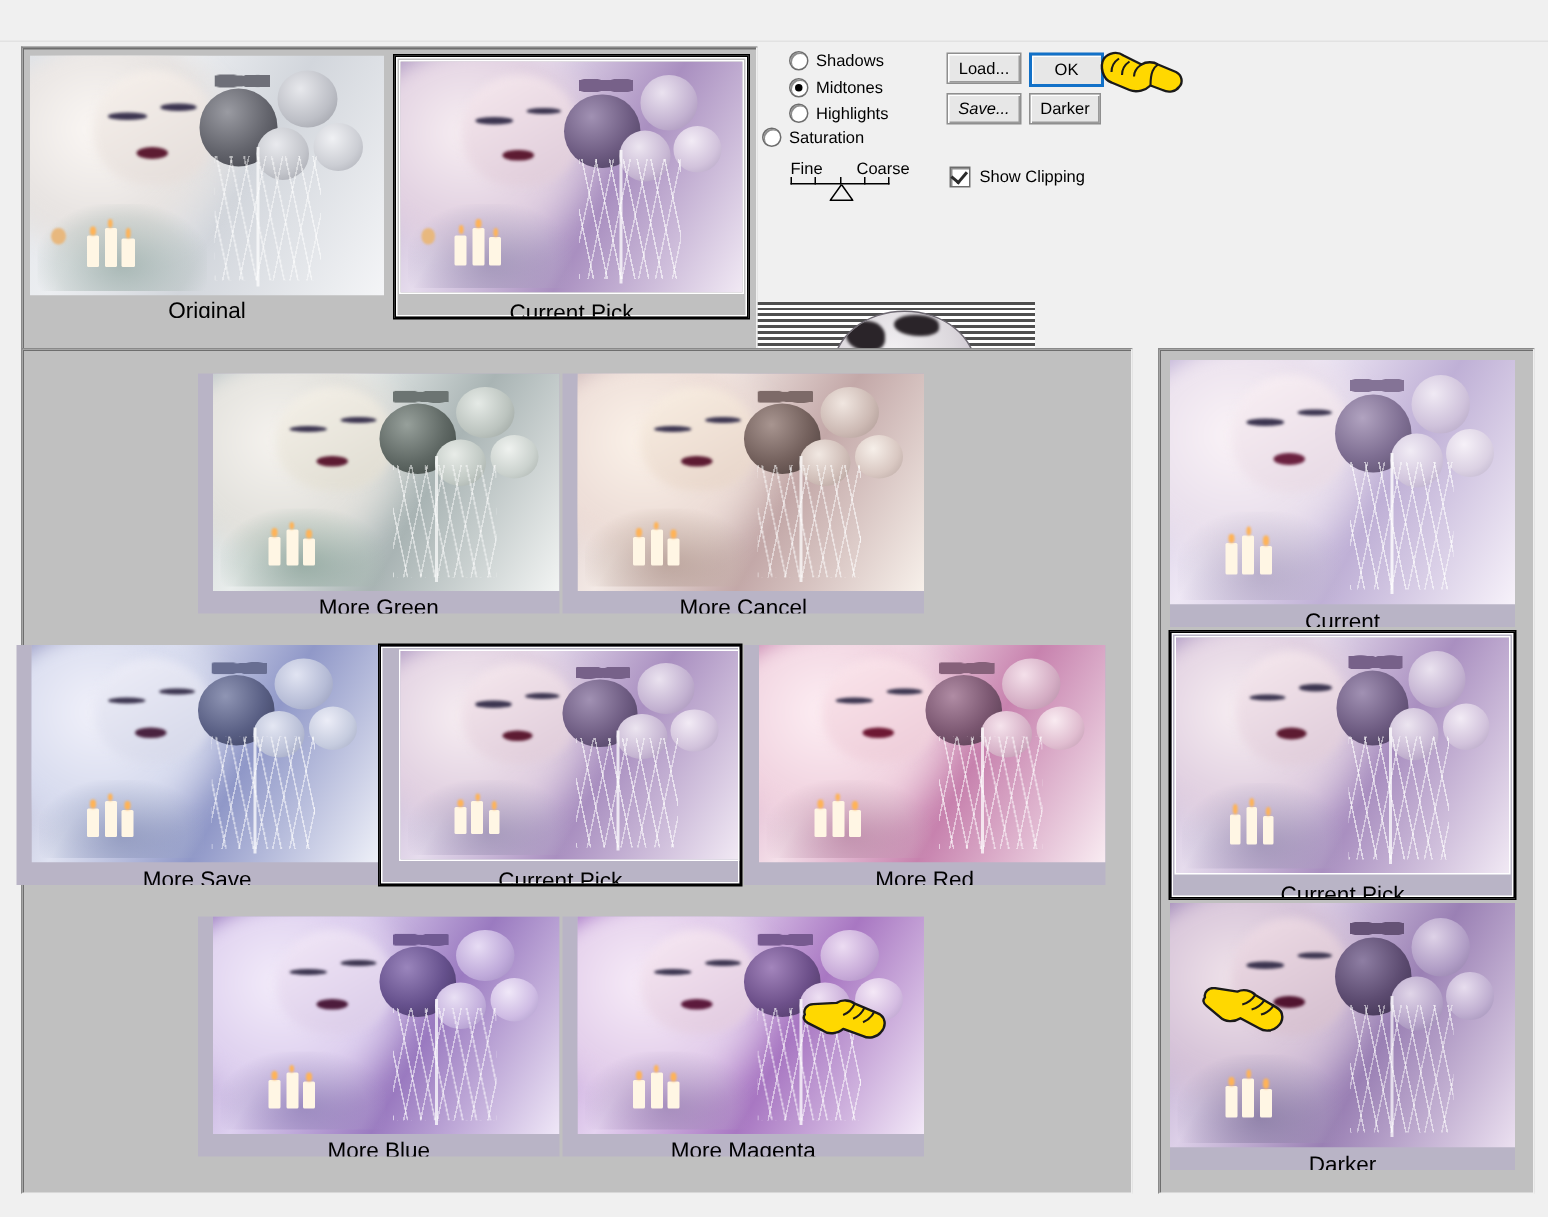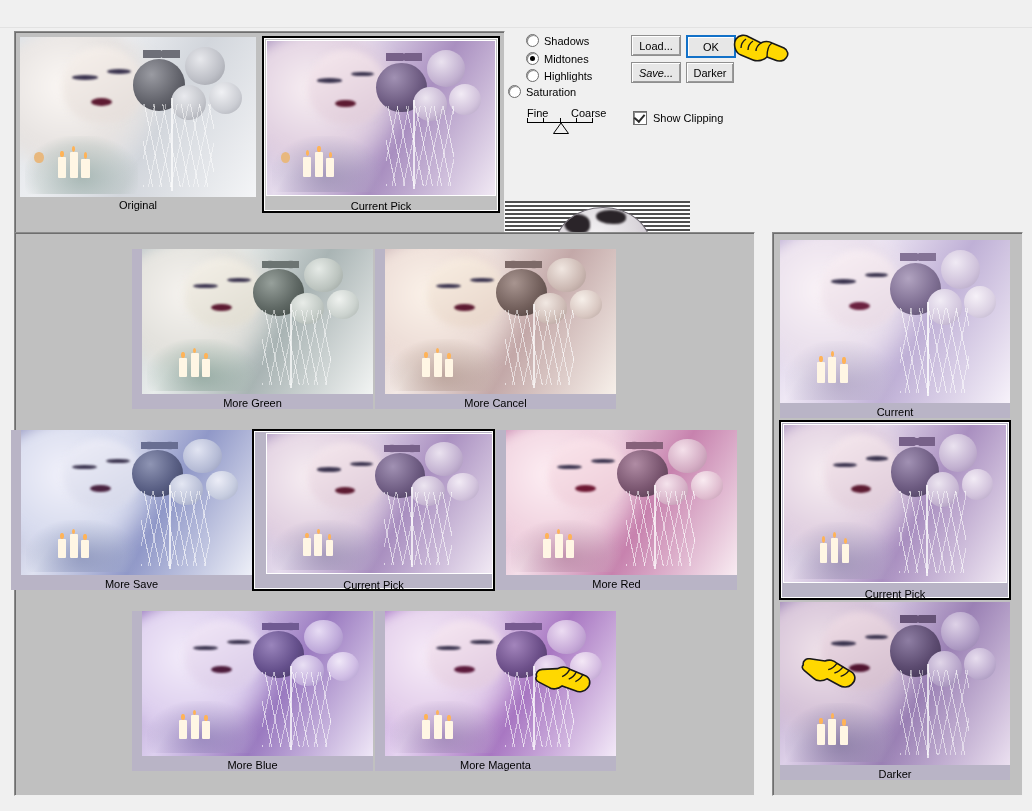--- a/index.html
+++ b/index.html
@@ -21,21 +21,21 @@
 
   
   .panel{position:absolute;background:#c0c0c0;
     border-top:1px solid #8a8a8a;border-left:1px solid #8a8a8a;
     border-right:1px solid #efefef;border-bottom:1px solid #efefef;
     box-shadow:inset 1px 1px 0 #6e6e6e;}
 
   
   .thumb{position:absolute;overflow:hidden;background:#b9b4c6;}
   .thumb .label{position:absolute;left:0;width:100%;text-align:center;
-    font-size:11px;color:#000;white-space:nowrap;}
+    font-size:15px;color:#000;white-space:nowrap;}
   .sel{outline:1px solid #000;outline-offset:0;box-shadow:0 0 0 1px #fff inset;}
 
   
   .art{position:absolute;inset:0;overflow:hidden;}
   .art .bg{position:absolute;inset:0;}
   .art .glow{position:absolute;border-radius:50%;filter:blur(6px);}
   .art .ball{position:absolute;border-radius:50%;}
   .art .tree{position:absolute;}
   .art .face{position:absolute;border-radius:50% 50% 45% 45%;filter:blur(3px);}
   .art .lips{position:absolute;border-radius:50%;background:#5d1b32;filter:blur(1px);}

